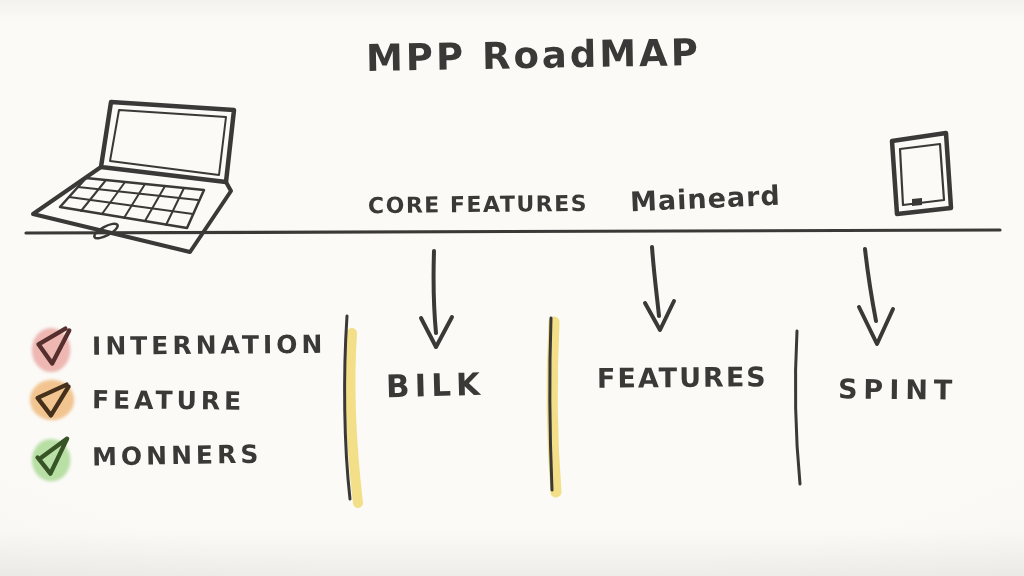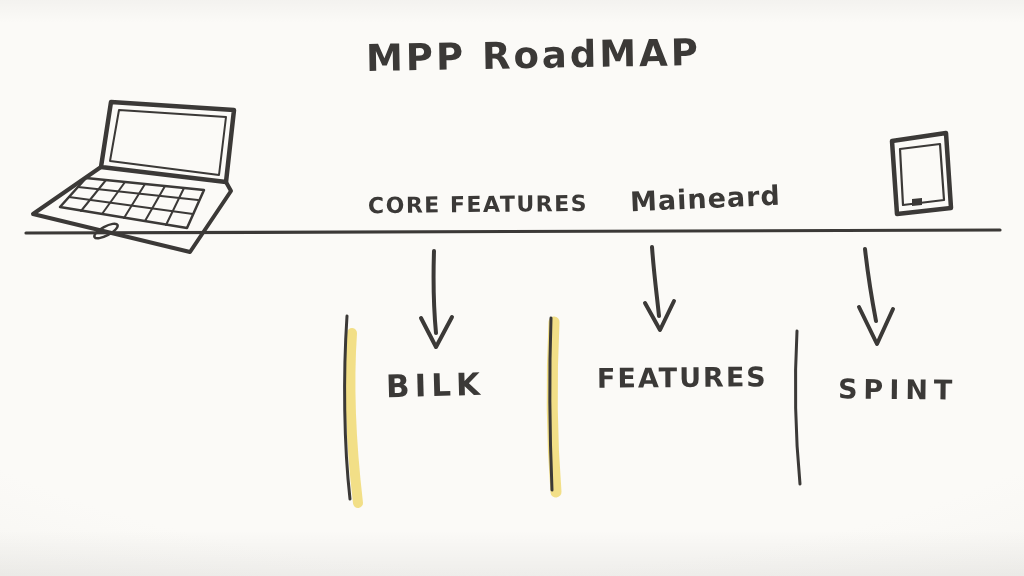--- a/index.html
+++ b/index.html
@@ -96,18 +96,41 @@
     <g>
       <path class="ink" stroke-width="3" d="M797,331 C794,386 796,442 800,484"></path>
     </g>
   </svg>
 
   <div class="hand title">MPP RoadMAP</div>
 
   <div class="hand lbl-core">CORE FEATURES</div>
   <div class="hand lbl-maineard">Maineard</div>
 
+  <div class="checklist">
+    <div class="check-item">
+      <svg class="blob-check" viewBox="0 0 56 56">
+        <ellipse cx="26" cy="31" rx="20" ry="23" filter="url(#wc)" fill="#eeb7b2"></ellipse>
+        <path class="check-stroke" d="M41,9 L13,25 L27,45 L45,11" stroke="#55302e"></path>
+      </svg>
+      <span class="label">INTERNATION</span>
+    </div>
+    <div class="check-item">
+      <svg class="blob-check" viewBox="0 0 56 56">
+        <ellipse cx="27" cy="28" rx="23" ry="21" filter="url(#wc)" fill="#f2c590"></ellipse>
+        <path class="check-stroke" d="M42,12 L12,26 L26,44 L44,14" stroke="#45301c"></path>
+      </svg>
+      <span class="label">FEATURE</span>
+    </div>
+    <div class="check-item">
+      <svg class="blob-check" viewBox="0 0 56 56">
+        <ellipse cx="26" cy="30" rx="20" ry="22" filter="url(#wc)" fill="#b8dfa4"></ellipse>
+        <path class="check-stroke" d="M12,27 L25,44 L43,8 L16,27" stroke="#375426"></path>
+      </svg>
+      <span class="label">MONNERS</span>
+    </div>
+  </div>
 
   <div class="hand col-bilk">BILK</div>
   <div class="hand col-features">FEATURES</div>
   <div class="hand col-spint">SPINT</div>
 
 </div>
 
 </body></html>

